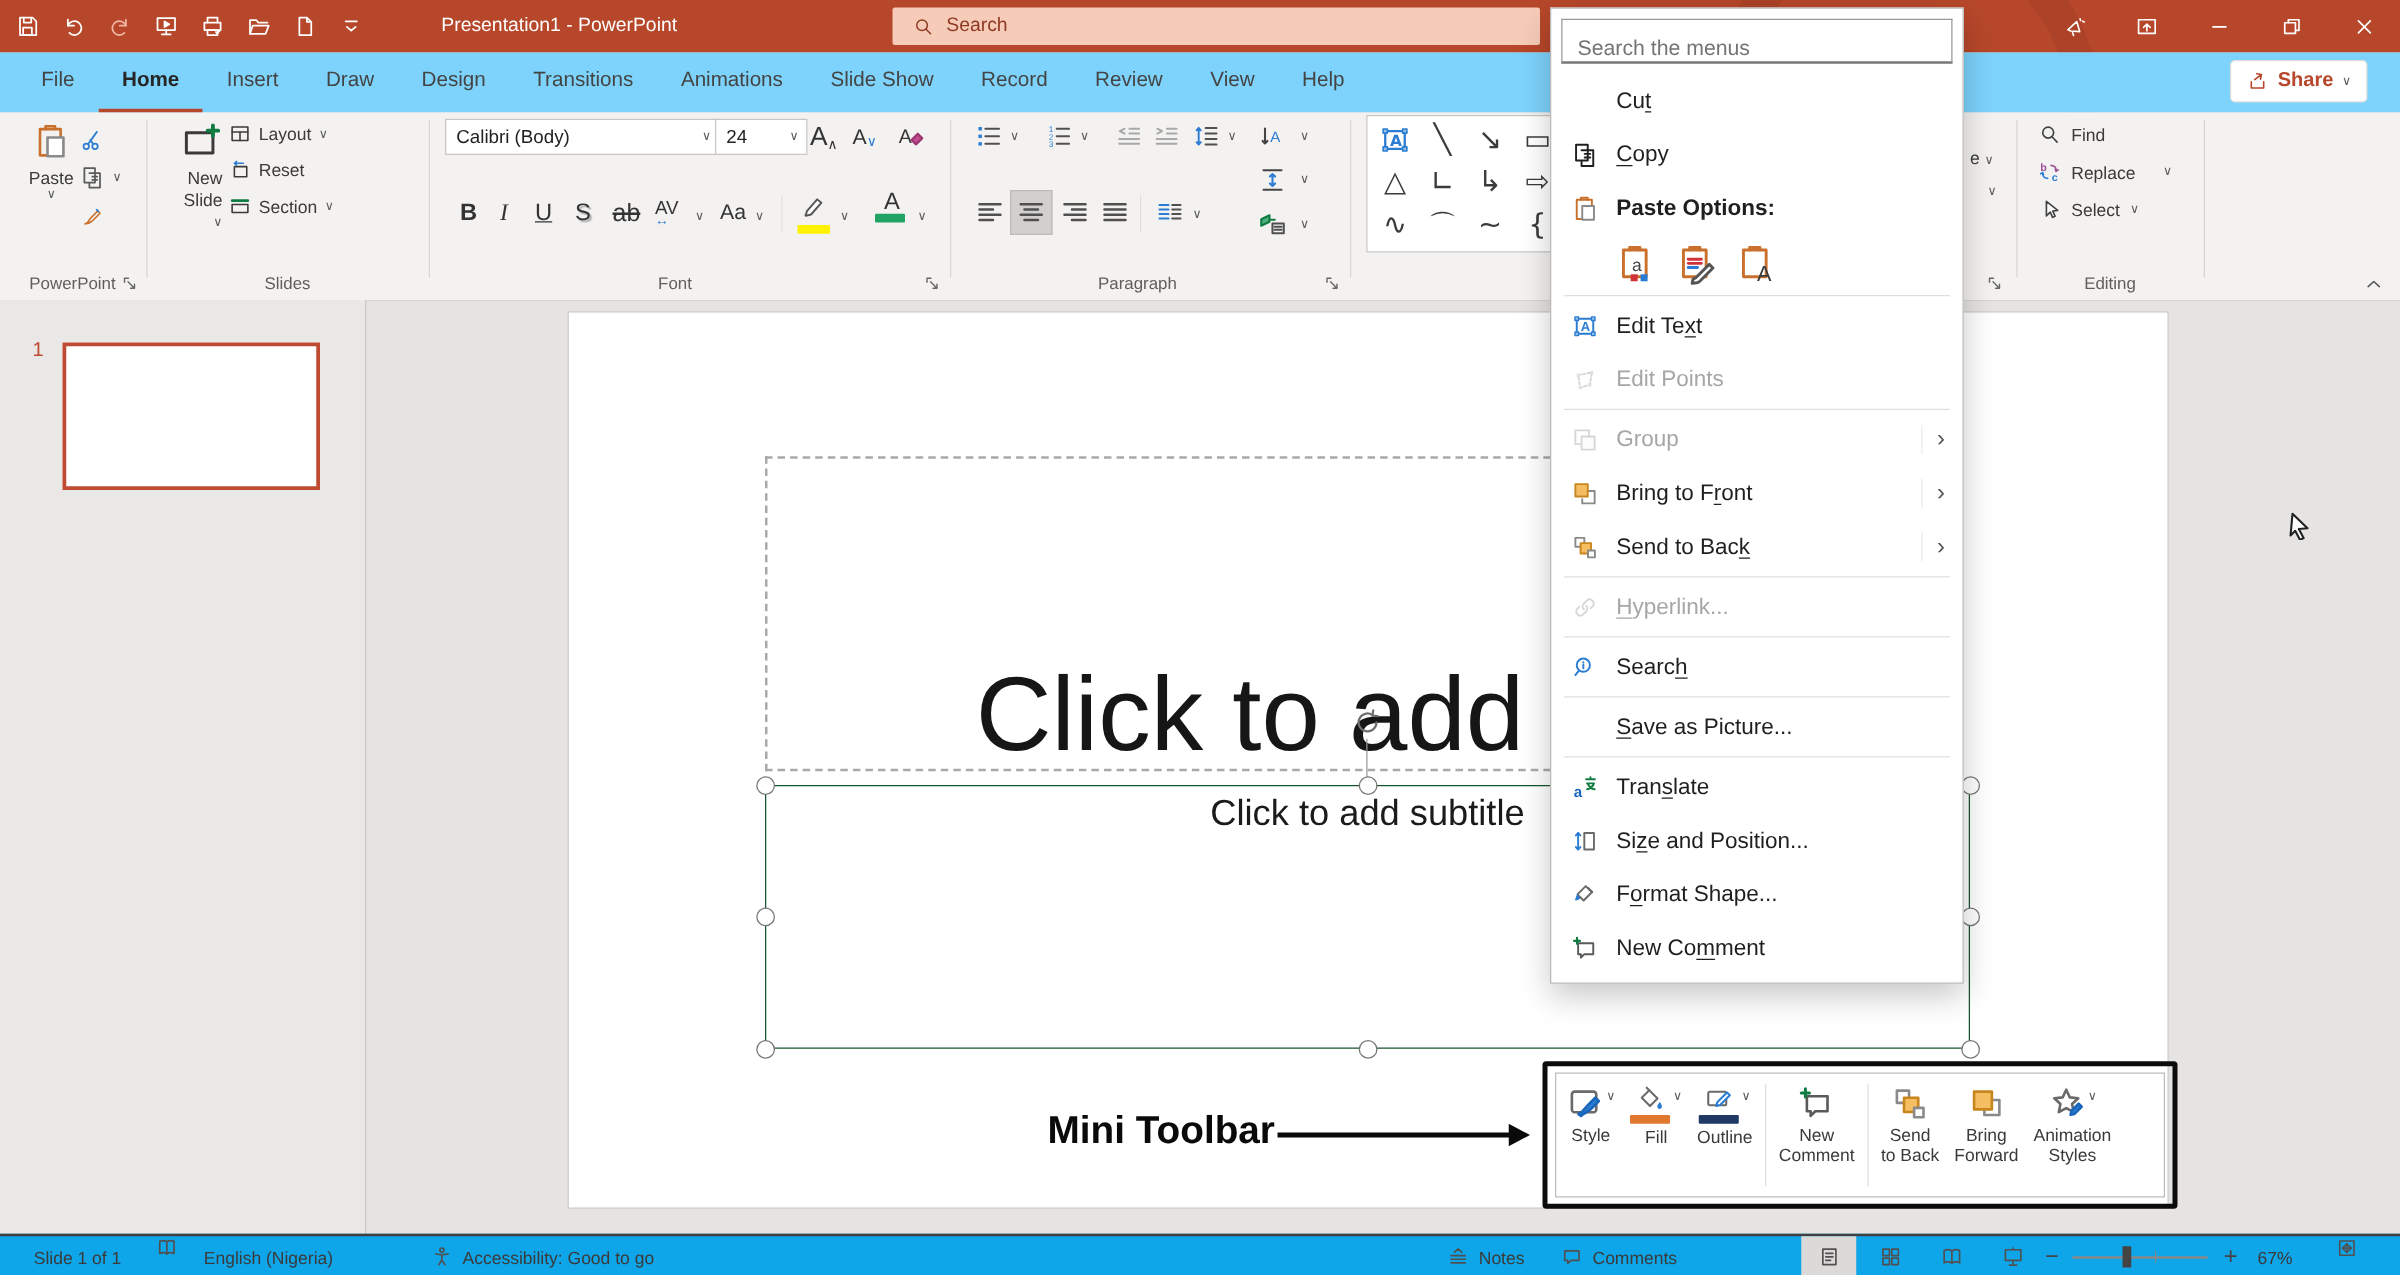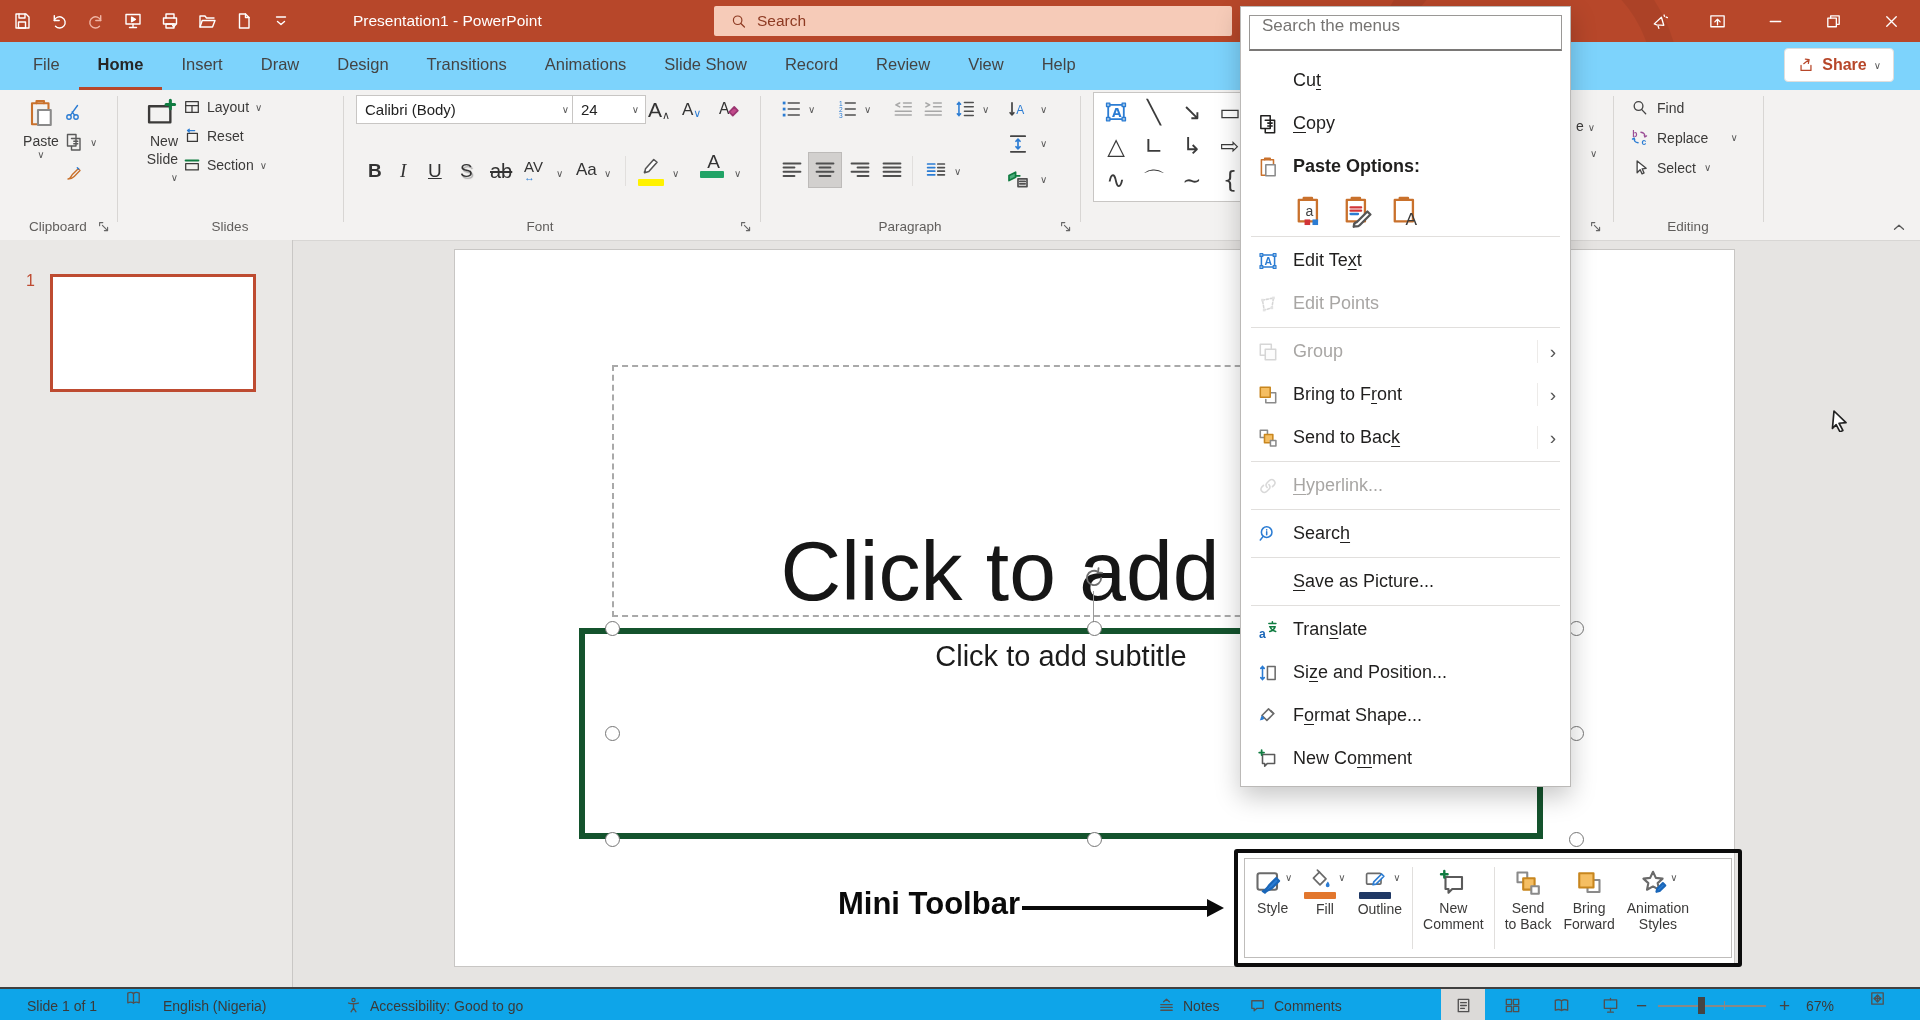--- a/index.html
+++ b/index.html
@@ -45,36 +45,36 @@
   .colorbar{display:block;height:7px;border-radius:1px}
 
   
   #leftpanel{position:absolute;left:0;top:240px;width:292px;height:747px;background:#EAE8E6;border-right:1px solid #C9C7C5}
   #slide-thumb{position:absolute;left:50px;top:274px;width:200px;height:112px;background:#fff;border:3px solid #BE4B31;z-index:2}
   #thumb-num{position:absolute;left:26px;top:272px;font-size:16px;color:#BE4B31;z-index:2}
   #slide{position:absolute;left:454px;top:249px;width:1281px;height:718px;background:#fff;border:1px solid #C8C6C4;box-sizing:border-box}
   #title-ph{position:absolute;left:612px;top:365px;width:930px;height:252px;border:2px dashed #A9A9A9;box-sizing:border-box;
             display:flex;align-items:flex-end;justify-content:center;z-index:3}
   #title-ph .ph-text{font-size:84px;font-weight:300;color:#161616;line-height:1.02;white-space:nowrap}
-  #subtitle-ph{position:absolute;left:579px;top:628px;width:964px;height:211px;border:6px solid #14532d;box-sizing:border-box;z-index:3}
+  #subtitle-ph{position:absolute;left:612px;top:628px;width:964px;height:211px;border:1px solid #14532d;box-sizing:border-box;z-index:3}
   #subtitle-ph .ph-text{position:absolute;left:0;top:6px;width:100%;text-align:center;font-size:29px;color:#1b1b1b}
   .handle{position:absolute;width:15px;height:15px;border-radius:50%;background:#fff;border:1.6px solid #767676;box-sizing:border-box;z-index:20}
   #rotate-handle{position:absolute;left:1081px;top:565px;width:26px;height:26px;z-index:20;color:#6f6f6f}
   #rotate-stem{position:absolute;left:1093px;top:591px;width:1px;height:31px;background:#9a9a9a;z-index:19}
 
   
   #annot-label{position:absolute;left:838px;top:886px;font-size:31px;font-weight:bold;color:#0a0a0a;z-index:65}
   #annot-arrow{position:absolute;left:1022px;top:906px;width:186px;height:4px;background:#0a0a0a;z-index:65}
   #annot-arrow::after{content:"";position:absolute;right:-16px;top:-7px;border-left:17px solid #0a0a0a;
                       border-top:9px solid transparent;border-bottom:9px solid transparent}
 
   
   #contextmenu{position:absolute;left:1240px;top:6px;width:331px;background:#fff;border:1px solid #BBB9B7;
                box-shadow:0 10px 24px rgba(0,0,0,.22);z-index:60;padding:8px 0 6px 0;box-sizing:border-box}
-  #cm-search{margin:0 8px;height:36px;border:1px solid #9a9896;border-bottom:2px solid #7a7876;display:flex;align-items:flex-start;
+  #cm-search{margin:0 8px;height:36px;border:1px solid #9a9896;border-bottom:2px solid #7a7876;display:flex;align-items:flex-end;
              padding-left:12px;color:#767472;font-size:17px;background:#fff;box-sizing:border-box}
   #cm-items{margin-top:8px}
   .cm-row{height:43px;display:flex;align-items:center;padding:0 10px 0 16px;font-size:18px;color:#201F1E}
   .cm-row u{text-underline-offset:3px}
   .cm-ico{width:22px;height:22px;margin-right:14px}
   .cm-label{flex:1;white-space:nowrap}
   .cm-header .cm-label{font-weight:bold}
   .cm-sub{color:#555;font-size:19px;padding:2px 4px 2px 12px;margin-left:10px;border-left:1px solid #EDEBE9;line-height:1}
   .cm-row.disabled{color:#A8A6A4}
   .cm-row.disabled .cm-ico{opacity:.45;filter:grayscale(1)}
@@ -285,21 +285,21 @@
           <path d="M9.8 9.2h4M9.8 11.8h4"></path>
         </svg>
       </span>
     <span class="chev abs" style="left:90px;top:47px">∨</span>
     <span class="icon abs" style="left:64px;top:72px;width:20px;height:20px">
         <svg width="100%" height="100%" viewBox="0 0 20 20" fill="none" stroke="currentColor" stroke-width="1.4" stroke-linecap="round" stroke-linejoin="round">
           <path d="M4 17c2.8 0 2.6-2.6 4.4-4.4l5.8-5.8 1.8 1.8-5.8 5.8C8.4 16.2 6.8 17 4 17z" stroke="#C9712C"></path>
           <path d="M13.3 5.7l1.4 1.4" stroke="#2B7CD3"></path>
         </svg>
       </span>
-    <div class="grplabel" style="left:18px;width:80px">Clipboard</div>
+    <div class="grplabel" style="left:18px;width:80px">PowerPoint</div>
     <span class="icon launcher" style="left:96px">
         <svg width="100%" height="100%" viewBox="0 0 20 20" fill="none" stroke="currentColor" stroke-width="1.4" stroke-linecap="round" stroke-linejoin="round">
           <path d="M4.5 4.5h4M4.5 4.5v4" stroke="#666"></path>
           <path d="M8 8l6.5 6.5M14.5 14.5v-4M14.5 14.5h-4" stroke="#666"></path>
         </svg>
       </span>
 
     <div class="abs" style="left:126px;top:6px;width:52px;text-align:right">
       <span class="icon" style="width:34px;height:34px">
           <svg width="100%" height="100%" viewBox="0 0 20 20" fill="none" stroke="currentColor" stroke-width="1.4" stroke-linecap="round" stroke-linejoin="round">

